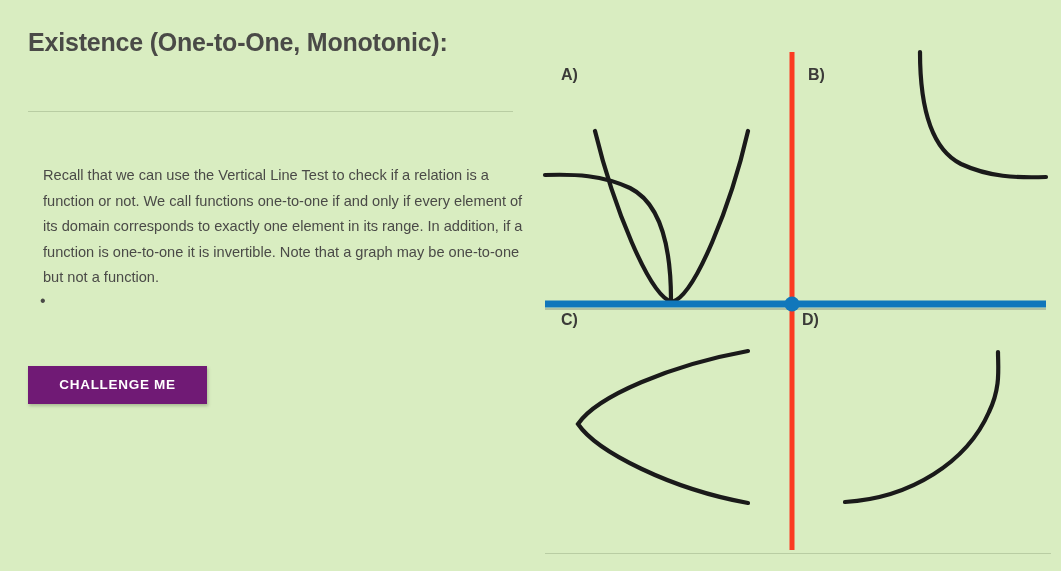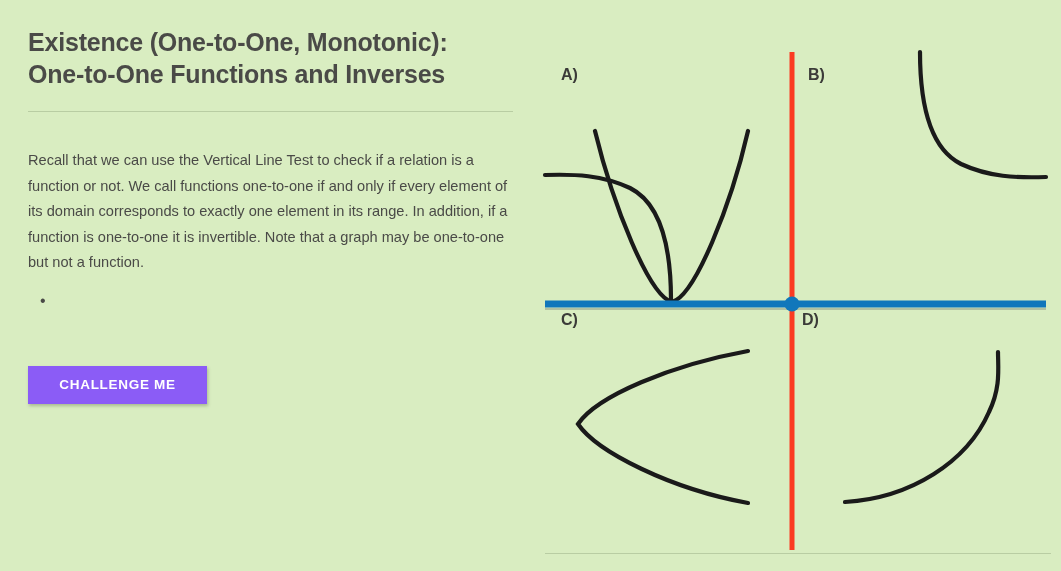--- a/index.html
+++ b/index.html
@@ -50,21 +50,21 @@
     top: 111px;
     width: 485px;
     height: 1px;
     background: #b9cda3;
   }
   #intro-paragraph {
     position: absolute;
     left: 28px;
     top: 148px;
     width: 488px;
-    margin: 0;
+    margin: 15px;
     font-size: 14.6px;
     line-height: 25.5px;
     color: #4a4a47;
   }
   #instructions-list {
     position: absolute;
     left: 28px;
     top: 288px;
     width: 495px;
     margin: 0;
@@ -85,21 +85,21 @@
     font-size: 16px;
     line-height: 25.5px;
   }
   #challenge-me-button {
     position: absolute;
     left: 28px;
     top: 366px;
     width: 179px;
     height: 38px;
     border: none;
-    background: #8b5cf6;
+    background: #701a75;
     color: #ffffff;
     font-family: "Liberation Sans", sans-serif;
     font-size: 13.5px;
     font-weight: bold;
     letter-spacing: 0.7px;
     text-transform: uppercase;
     cursor: pointer;
     box-shadow: 1px 2px 3px rgba(80, 95, 60, 0.35);
     padding: 0;
     text-align: center;
@@ -145,21 +145,20 @@
 </style>
 </head>
 <body>
 
 <div id="app">
 
   <div id="left-panel">
 
     <h1 id="page-title">
       <span>Existence (One-to-One, Monotonic):</span><br>
-      <span>One-to-One Functions and Inverses</span>
     </h1>
 
     <div id="title-divider"></div>
 
     <p id="intro-paragraph">Recall that we can use the Vertical Line Test to check if a relation is a function or not. We call functions one-to-one if and only if every element of its domain corresponds to exactly one element in its range. In addition, if a function is one-to-one it is invertible. Note that a graph may be one-to-one but not a function.</p>
 
     <ul id="instructions-list">
       <li>
         <span class="bullet">•</span>
       </li>

